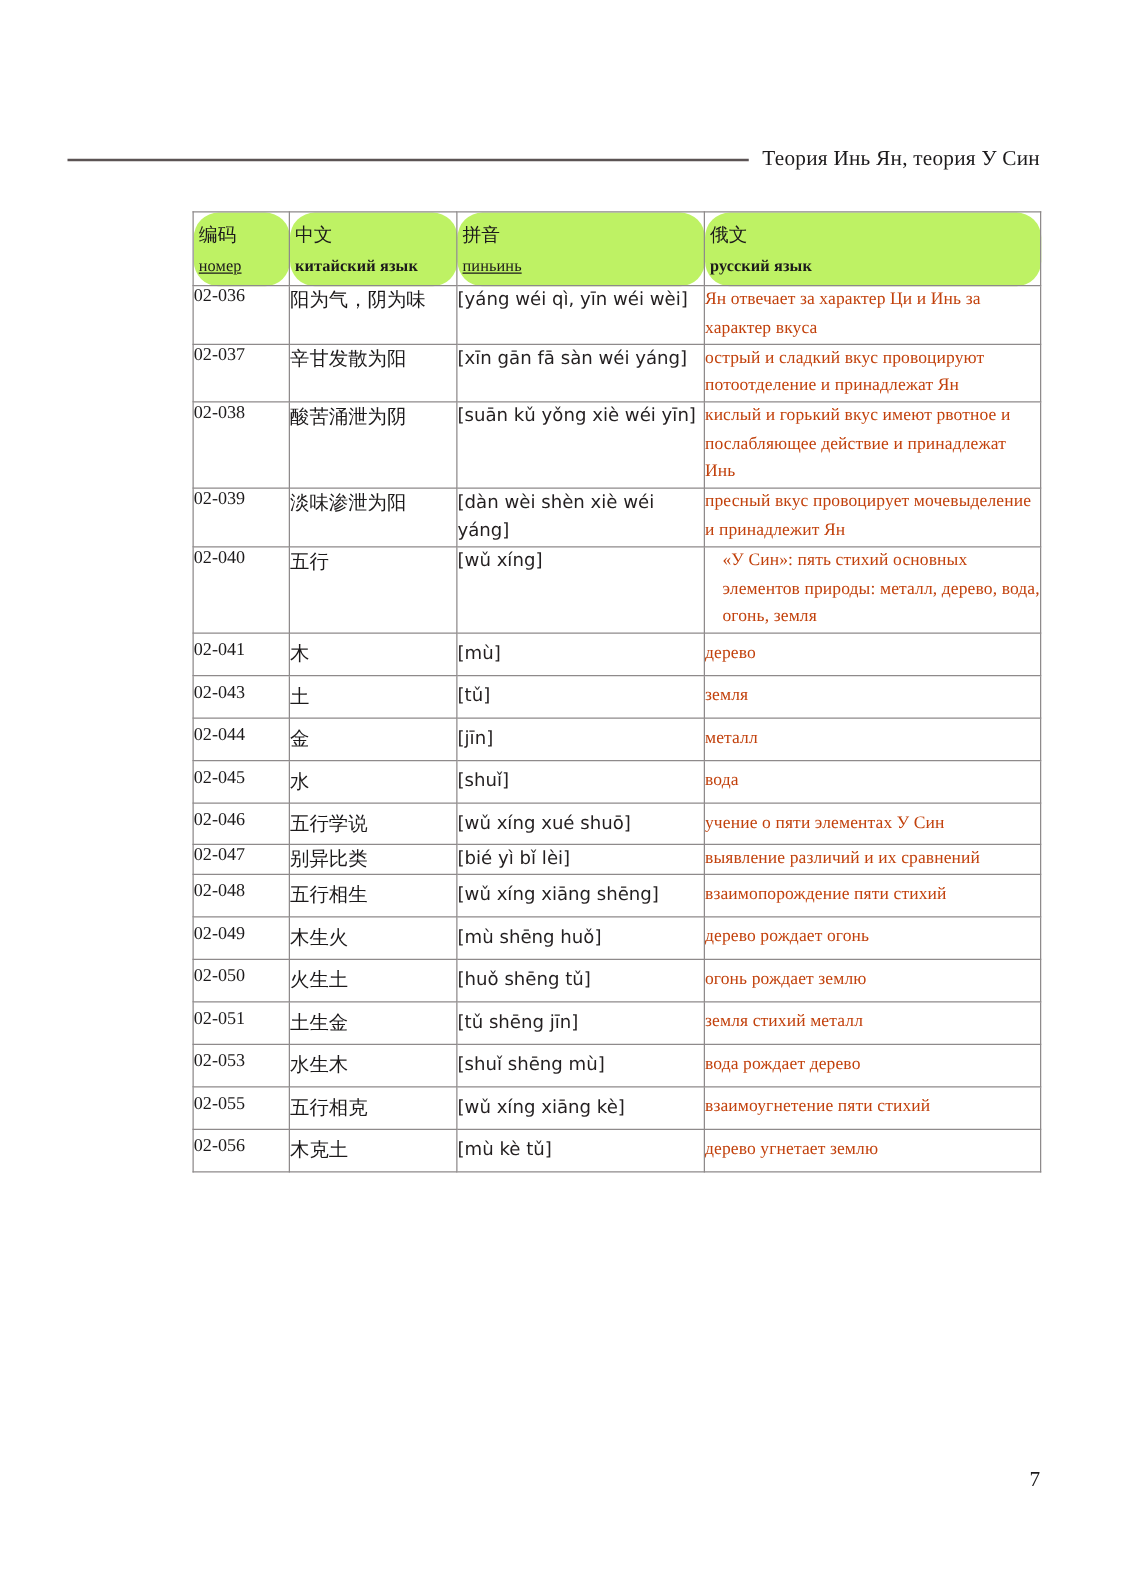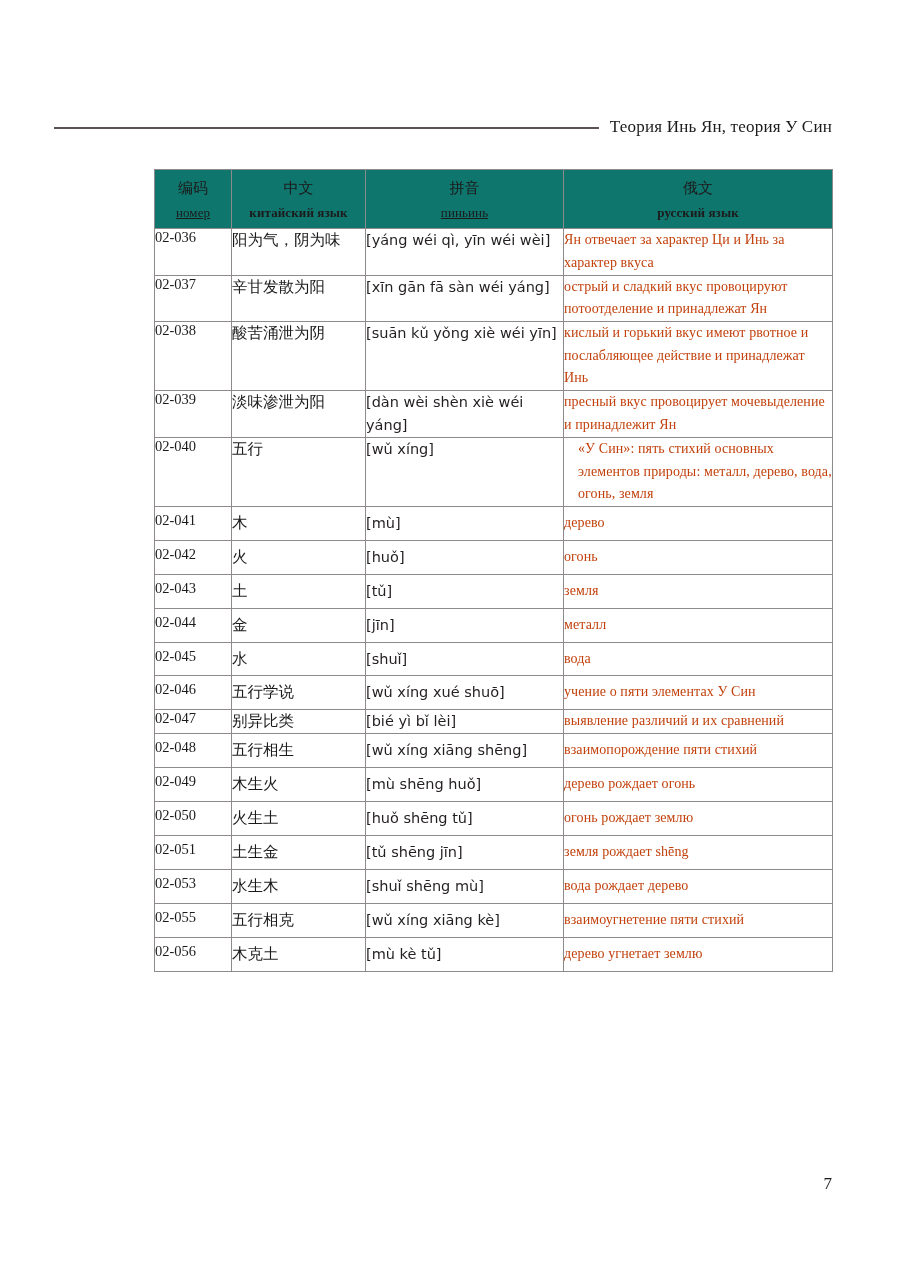--- a/index.html
+++ b/index.html
@@ -61,24 +61,25 @@
   table.glossary col.c-py    { width: 198px; }
   table.glossary col.c-ru    { width: 269px; }
 
   table.glossary th,
   table.glossary td {
     border: 1px solid #8e8a8b;
     vertical-align: top;
     padding: 0;
   }
   table.glossary thead th {
-    background: #0f766e;
+    background: #bef264;
     border-bottom: 1px solid #8e8a8b;
     padding: 9px 4px 8px 4px;
-    text-align: center;
+    text-align: left;
+    border-radius: 20px;
   }
   .hdr-zh {
     display: block;
     font-family: "DejaVu Sans", sans-serif;
     font-size: 15px;
     font-weight: normal;
     color: #1c1a1b;
     line-height: 1.25;
   }
   .hdr-ru {
@@ -217,26 +218,20 @@
             <td class="cell-py">[wǔ xíng]</td>
             <td class="cell-ru indent">«У Син»: пять стихий основных элементов природы: металл, дерево, вода, огонь, земля</td>
           </tr>
           <tr class="compact">
             <td class="cell-num">02-041</td>
             <td class="cell-zh">木</td>
             <td class="cell-py">[mù]</td>
             <td class="cell-ru">дерево</td>
           </tr>
           <tr class="compact">
-            <td class="cell-num">02-042</td>
-            <td class="cell-zh">火</td>
-            <td class="cell-py">[huǒ]</td>
-            <td class="cell-ru">огонь</td>
-          </tr>
-          <tr class="compact">
             <td class="cell-num">02-043</td>
             <td class="cell-zh">土</td>
             <td class="cell-py">[tǔ]</td>
             <td class="cell-ru">земля</td>
           </tr>
           <tr class="compact">
             <td class="cell-num">02-044</td>
             <td class="cell-zh">金</td>
             <td class="cell-py">[jīn]</td>
             <td class="cell-ru">металл</td>
@@ -274,21 +269,21 @@
           <tr class="compact">
             <td class="cell-num">02-050</td>
             <td class="cell-zh">火生土</td>
             <td class="cell-py">[huǒ shēng tǔ]</td>
             <td class="cell-ru">огонь рождает землю</td>
           </tr>
           <tr class="compact">
             <td class="cell-num">02-051</td>
             <td class="cell-zh">土生金</td>
             <td class="cell-py">[tǔ shēng jīn]</td>
-            <td class="cell-ru">земля рождает shēng</td>
+            <td class="cell-ru">земля стихий металл</td>
           </tr>
           <tr class="compact">
             <td class="cell-num">02-053</td>
             <td class="cell-zh">水生木</td>
             <td class="cell-py">[shuǐ shēng mù]</td>
             <td class="cell-ru">вода рождает дерево</td>
           </tr>
           <tr class="compact">
             <td class="cell-num">02-055</td>
             <td class="cell-zh">五行相克</td>

